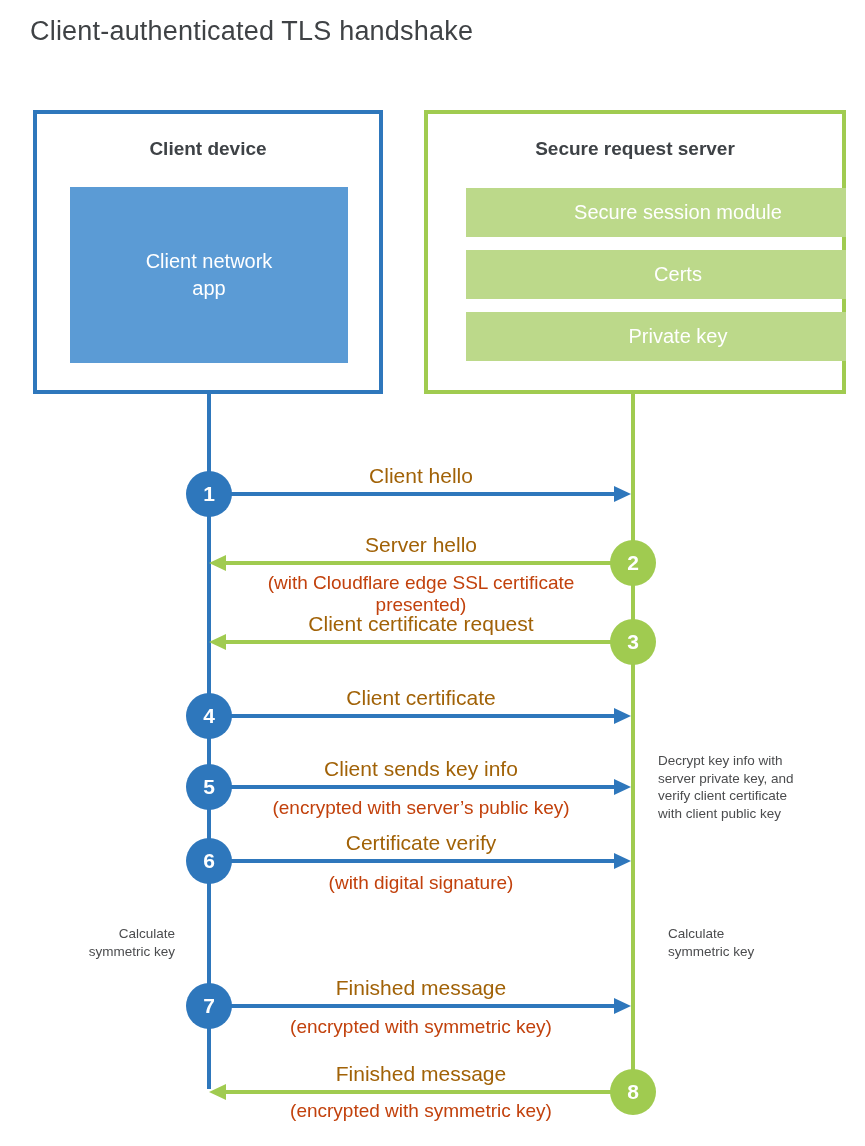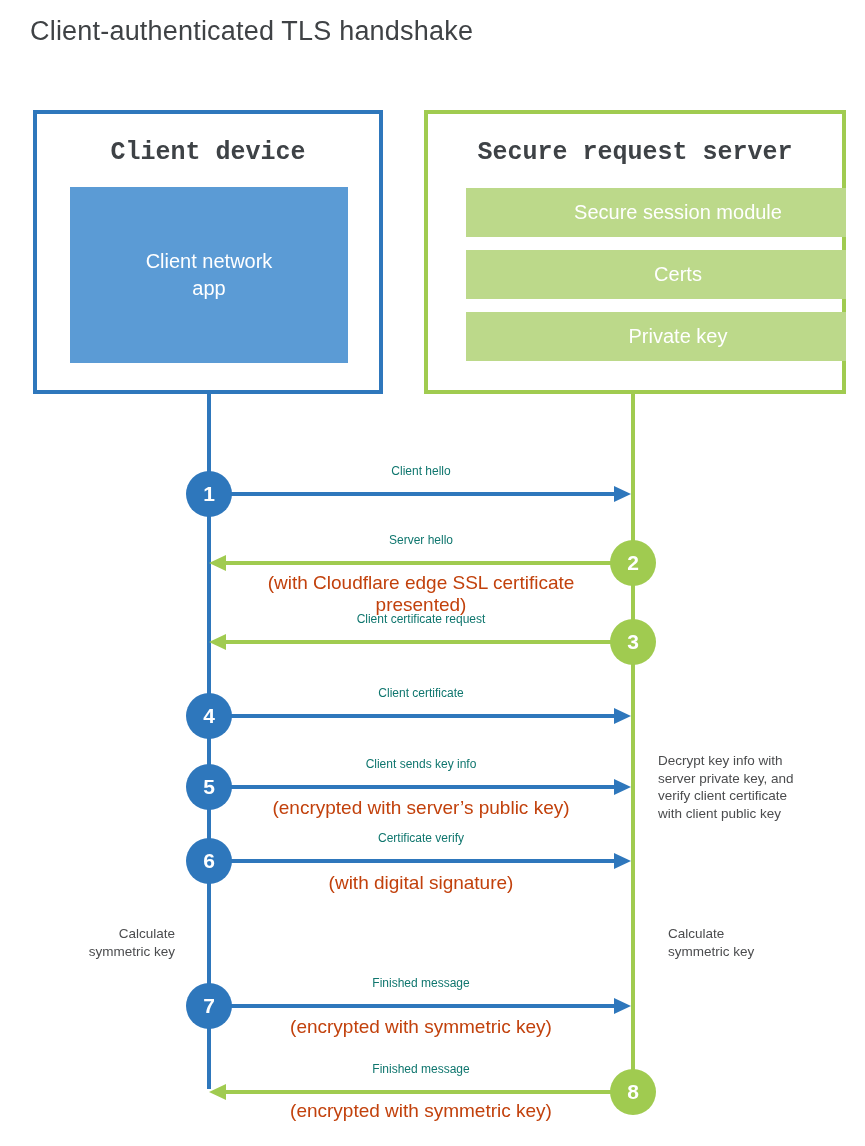--- a/index.html
+++ b/index.html
@@ -10,21 +10,21 @@
   .page-title{
     position:absolute;left:30px;top:16px;margin:0;
     font-size:27px;font-weight:300;color:#3f4245;letter-spacing:.2px;
   }
   
   .outer-box{position:absolute;top:110px;height:284px;background:#fff;box-sizing:border-box;}
   .outer-box.client{left:33px;width:350px;border:4px solid #2e77bc;}
   .outer-box.server{left:424px;width:422px;border:4px solid #a0cb50;}
   .box-title{
     position:absolute;top:138px;text-align:center;
-    font-size:25px;font-weight:700;color:#3e4246;font-family:Liberation Mono, monospace;
+    font-size:19px;font-weight:700;color:#3e4246;
   }
   .box-title.client{left:33px;width:350px;}
   .box-title.server{left:424px;width:422px;}
   .inner-blue{
     position:absolute;left:70px;top:187px;width:278px;height:176px;
     background:#5b9bd5;color:#ffffff;font-size:20px;line-height:27px;
     display:flex;align-items:center;justify-content:center;text-align:center;
     white-space:pre-line;
   }
   .gbar{
@@ -45,21 +45,21 @@
   .tri.left{border-right:17px solid #a0cb50;}
   .circle{
     position:absolute;width:46px;height:46px;border-radius:50%;z-index:3;
     display:flex;align-items:center;justify-content:center;
     color:#fff;font-size:21px;font-weight:700;
   }
   .circle.blue{background:#2e77bc;}
   .circle.green{background:#a0cb50;}
   .arrow-label{
     position:absolute;left:229px;width:384px;text-align:center;z-index:2;
-    font-size:12px;color:#0f766e;
+    font-size:21px;color:#a16207;
   }
   .arrow-sub{
     position:absolute;left:229px;width:384px;text-align:center;z-index:2;
     font-size:19px;color:#c2410c;
   }
   .side-note{
     position:absolute;font-size:13.5px;line-height:17.5px;color:#4b4c4e;
     white-space:pre-line;z-index:2;
   }
   .note-decrypt{left:658px;top:752px;width:190px;text-align:left;}

